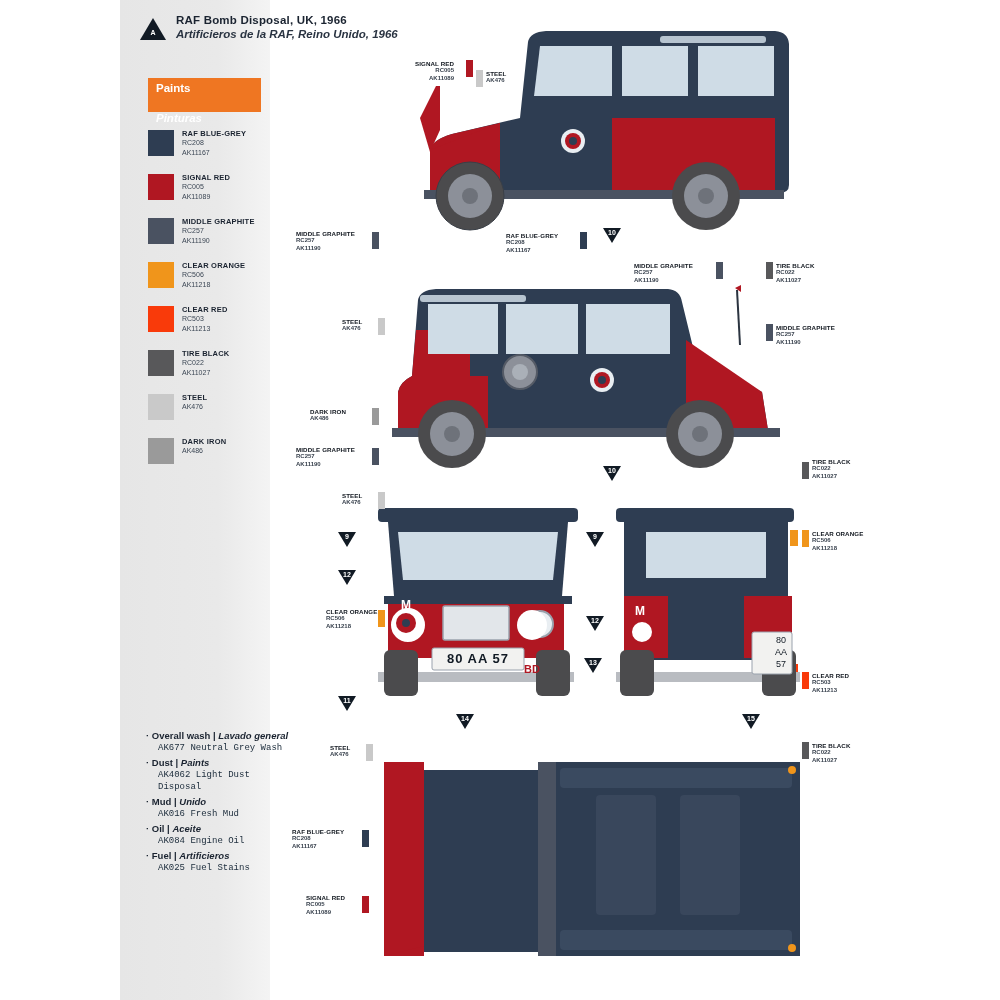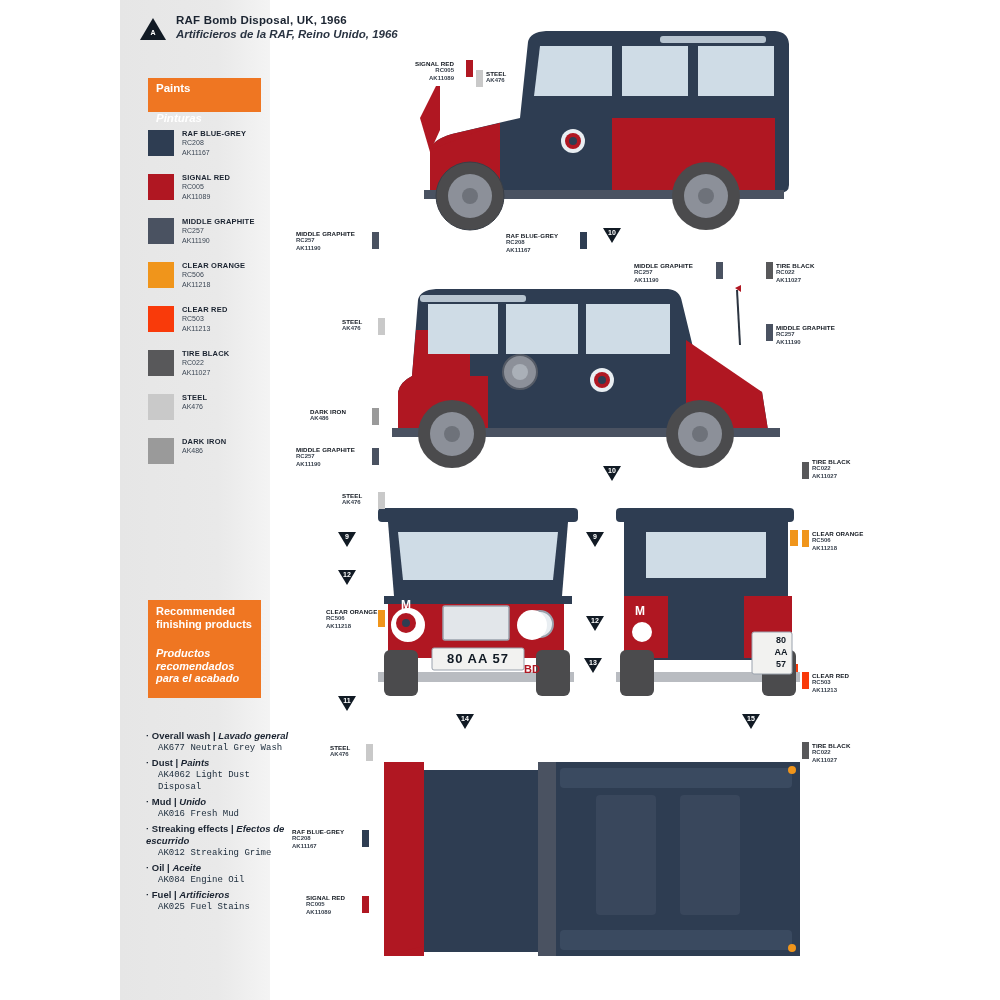--- a/index.html
+++ b/index.html
@@ -156,40 +156,32 @@
       </div>
       <div class="swatch-row" style="top: 438px;">
         <div class="sw" style="background:#9a9a9a"></div>
         <div class="sw-txt">
           <div class="sw-name">DARK IRON</div>
           <div class="sw-code">AK486</div>
         </div>
       </div>
     </div>
 
-  <div class="rec-title">
-    <div class="r1">Recommended finishing products</div>
-    <div class="r2">Productos recomendados para el acabado</div>
-  </div>
   <div class="rec-list" id="rec-list">
       <div class="rec-item">
         <div class="rec-h">· Overall wash | <i>Lavado general</i></div>
         <div class="rec-p">AK677 Neutral Grey Wash</div>
       </div>
       <div class="rec-item">
         <div class="rec-h">· Dust | <i>Paints</i></div>
         <div class="rec-p">AK4062 Light Dust Disposal</div>
       </div>
       <div class="rec-item">
         <div class="rec-h">· Mud | <i>Unido</i></div>
         <div class="rec-p">AK016 Fresh Mud</div>
-      </div>
-      <div class="rec-item">
-        <div class="rec-h">· Streaking effects | <i>Efectos de escurrido</i></div>
-        <div class="rec-p">AK012 Streaking Grime</div>
       </div>
       <div class="rec-item">
         <div class="rec-h">· Oil | <i>Aceite</i></div>
         <div class="rec-p">AK084 Engine Oil</div>
       </div>
       <div class="rec-item">
         <div class="rec-h">· Fuel | <i>Artificieros</i></div>
         <div class="rec-p">AK025 Fuel Stains</div>
       </div>
     </div>
@@ -326,21 +318,21 @@
   <div style="position:absolute;left:396px;top:613px;width:20px;height:20px;border-radius:50%;background:#b01722;"></div>
   <div style="position:absolute;left:402px;top:619px;width:8px;height:8px;border-radius:50%;background:#2e3d52;"></div>
   <div style="position:absolute;left:392px;top:598px;width:28px;text-align:center;font-size:12px;font-weight:bold;color:#fff;">M</div>
 
   <div style="position:absolute;left:517px;top:610px;width:30px;height:30px;border-radius:50%;background:#fff;"></div>
   <div style="position:absolute;left:517px;top:617px;width:30px;text-align:center;font-size:11px;font-weight:bold;color:#b01722;margin-top:46px;">BD</div>
 
   <div style="position:absolute;left:626px;top:604px;width:28px;text-align:center;font-size:12px;font-weight:bold;color:#fff;">M</div>
   <div style="position:absolute;left:630px;top:620px;width:20px;height:20px;border-radius:50%;background:#fff;border:2px solid #b01722;"></div>
 
-  <div style="position:absolute;left:753px;top:634px;width:56px;text-align:center;font-size:9px;font-weight:bold;line-height:12px;color:#111a24;">
+  <div style="position:absolute;left:753px;top:634px;width:56px;text-align:center;font-size:9px;font-weight:normal;line-height:12px;color:#111a24;">
     <div>80</div>
     <div>AA</div>
     <div>57</div>
   </div>
 
   <div id="callouts">
       <div class="callout" style="left: 415px; top: 60px;">
         <div style="text-align:right;">
           <div class="co-txt">SIGNAL RED</div>
           <div class="co-sub">RC005</div>

